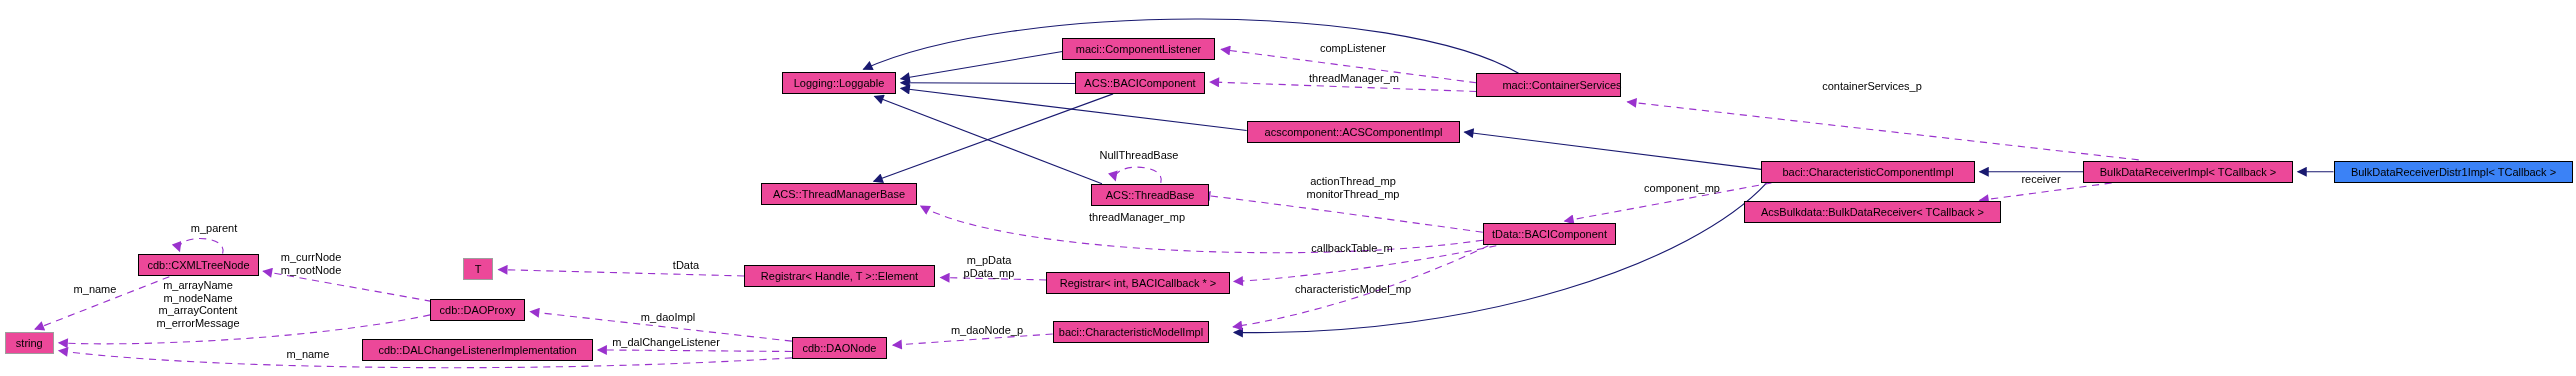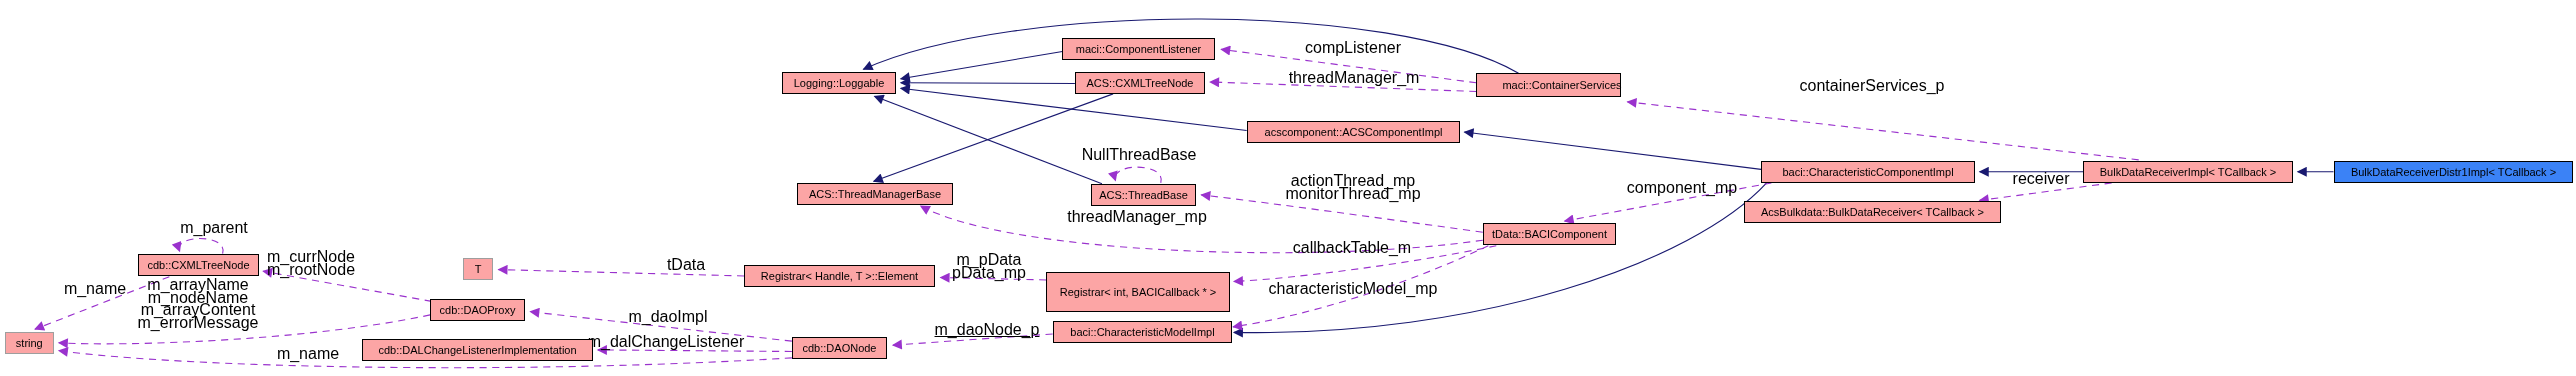--- a/index.html
+++ b/index.html
@@ -1,24 +1,24 @@
 <!DOCTYPE html>
 <html style="font-size:12.7px"><head>
 <meta charset="utf-8">
 <style>
   html,body{margin:0;padding:0;background:#ffffff;}
   body{width:2576px;height:377px;position:relative;font-family:"Liberation Sans",sans-serif;}
   #diagram{position:absolute;left:0;top:0;width:2576px;height:377px;}
   #edges{position:absolute;left:0;top:0;}
   .node{position:absolute;display:flex;align-items:center;justify-content:center;
-        border:0.8px solid #000;background:#fca5a5;font-size:11px;white-space:nowrap;
+        border:0.8px solid #000;background:#ec4899;font-size:11px;white-space:nowrap;
         box-sizing:border-box;color:#000;}
   .node.current{background:#3b82f6;border-width:1.6px;}
   .node.external{border-color:#9e9e9e;}
-  .elabel{position:absolute;transform:translateX(-50%);font-size:16px;line-height:12.7px;
+  .elabel{position:absolute;transform:translateX(-50%);font-size:11px;line-height:12.7px;
           text-align:center;color:#000;white-space:nowrap;}
   path.inh{stroke:#191970;fill:none;stroke-width:1.4;}
   path.use{stroke:#9a32cd;fill:none;stroke-width:1.4;stroke-dasharray:9 7;}
 </style>
 </head>
 <body>
 
 <div id="diagram">
     <svg id="edges" width="2576" height="377" viewBox="0 0 3240 474">
       <defs>
@@ -103,51 +103,51 @@
     </div>
     <div class="elabel" style="left: 668px; top: 311px;">
       <div>m_daoImpl</div>
     </div>
     <div class="elabel" style="left: 666px; top: 336px;">
       <div>m_dalChangeListener</div>
     </div>
     <div class="elabel" style="left: 308px; top: 348px;">
       <div>m_name</div>
     </div>
-    <div class="elabel" style="left: 987px; top: 324px; text-decoration: underline;">
+    <div class="elabel" style="left: 987px; top: 324px;">
       <div>m_daoNode_p</div>
     </div>
     <div class="elabel" style="left: 1353px; top: 283px;">
       <div>characteristicModel_mp</div>
     </div>
     <div class="elabel" style="left: 1352px; top: 242px;">
       <div>callbackTable_m</div>
     </div>
     <div class="elabel" style="left: 989px; top: 254px;">
       <div>m_pData</div>
       <div>pData_mp</div>
     </div>
     <div class="elabel" style="left: 666px; top: 259px; padding-left: 40px;">
       <div>tData</div>
     </div>
     <div class="node" style="left: 1062px; top: 38px; width: 153px; height: 22px;">maci::ComponentListener</div>
     <div class="node" style="left: 1476px; top: 73px; width: 145px; height: 24px; padding-left: 27px;">maci::ContainerServices</div>
     <div class="node" style="left: 782px; top: 72px; width: 114px; height: 22px;">Logging::Loggable</div>
-    <div class="node" style="left: 1075px; top: 72px; width: 130px; height: 22px;">ACS::CXMLTreeNode</div>
+    <div class="node" style="left: 1075px; top: 72px; width: 130px; height: 22px;">ACS::BACIComponent</div>
     <div class="node" style="left: 1247px; top: 121px; width: 213px; height: 22px;">acscomponent::ACSComponentImpl</div>
     <div class="node" style="left: 2083px; top: 161px; width: 210px; height: 22px;">BulkDataReceiverImpl&lt; TCallback &gt;</div>
     <div class="node" style="left: 1761px; top: 161px; width: 214px; height: 22px;">baci::CharacteristicComponentImpl</div>
     <div class="node current" style="left: 2334px; top: 161px; width: 239px; height: 22px;">BulkDataReceiverDistr1Impl&lt; TCallback &gt;</div>
     <div class="node" style="left: 1744px; top: 201px; width: 257px; height: 22px;">AcsBulkdata::BulkDataReceiver&lt; TCallback &gt;</div>
-    <div class="node" style="left: 761px; top: 183px; width: 156px; height: 22px; margin-left: 36px;">ACS::ThreadManagerBase</div>
-    <div class="node" style="left: 1091px; top: 184px; width: 105px; height: 22px;">ACS::ThreadBase</div>
+    <div class="node" style="left: 761px; top: 183px; width: 156px; height: 22px;">ACS::ThreadManagerBase</div>
+    <div class="node" style="left: 1091px; top: 184px; width: 118px; height: 22px;">ACS::ThreadBase</div>
     <div class="node" style="left: 1483px; top: 223px; width: 133px; height: 22px;">tData::BACIComponent</div>
     <div class="node" style="left: 138px; top: 254px; width: 121px; height: 22px;">cdb::CXMLTreeNode</div>
     <div class="node external" style="left: 463px; top: 258px; width: 30px; height: 22px;">T</div>
     <div class="node" style="left: 744px; top: 265px; width: 191px; height: 22px;">Registrar&lt; Handle, T &gt;::Element</div>
-    <div class="node" style="left: 1046px; top: 272px; width: 184px; height: 40px;">Registrar&lt; int, BACICallback * &gt;</div>
+    <div class="node" style="left: 1046px; top: 272px; width: 184px; height: 22px;">Registrar&lt; int, BACICallback * &gt;</div>
     <div class="node" style="left: 430px; top: 299px; width: 95px; height: 22px;">cdb::DAOProxy</div>
     <div class="node external" style="left: 4.8px; top: 332px; width: 49px; height: 22px;">string</div>
     <div class="node" style="left: 362px; top: 339px; width: 231px; height: 22px;">cdb::DALChangeListenerImplementation</div>
     <div class="node" style="left: 792px; top: 337px; width: 95px; height: 22px;">cdb::DAONode</div>
-    <div class="node" style="left: 1053px; top: 321px; width: 179px; height: 22px;">baci::CharacteristicModelImpl</div>
+    <div class="node" style="left: 1053px; top: 321px; width: 156px; height: 22px;">baci::CharacteristicModelImpl</div>
   </div>
 
 
 </body></html>

